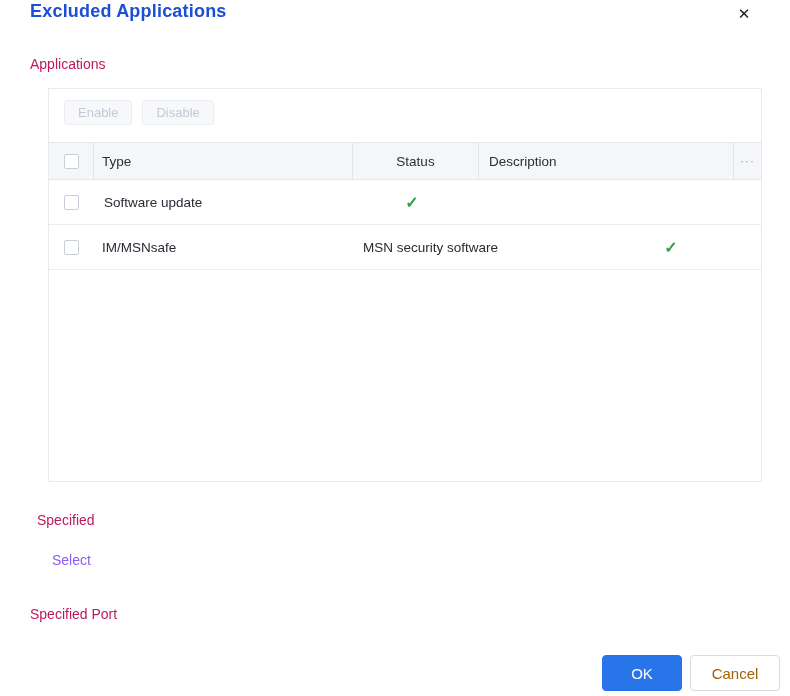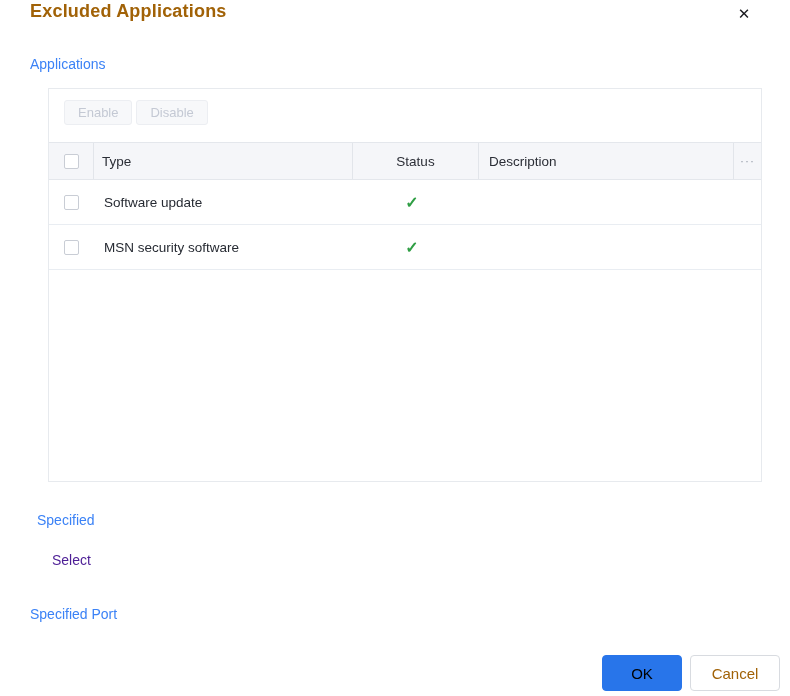--- a/index.html
+++ b/index.html
@@ -8,45 +8,45 @@
     font-family:"Liberation Sans", sans-serif;
     background:#ffffff;
     color:#2b2e36;
     position:relative;
     overflow:hidden;
   }
   .dialog { position:absolute; inset:0; background:#fff; }
 
   .dialog-title {
     position:absolute; left:30px; top:1px;
-    font-size:18px; font-weight:bold; color:#a16207;
+    font-size:18px; font-weight:bold; color:#1d4ed8;
     letter-spacing:0.2px;
   }
   .close-btn {
     position:absolute; left:731px; top:0px;
     width:26px; height:26px;
     display:flex; align-items:center; justify-content:center;
     font-size:15px; color:#17171c; cursor:pointer;
     background:none; border:none; line-height:1;
   }
 
-  .section-label { position:absolute; font-size:14px; color:#3b82f6; }
+  .section-label { position:absolute; font-size:14px; color:#be185d; }
   .apps-label { left:30px; top:56px; }
 
   
   .panel {
     position:absolute; left:48px; top:88px;
     width:714px; height:394px;
     border:1px solid #e7eaee;
     background:#fff;
     display:flex; flex-direction:column;
   }
   .toolbar {
     height:46px; display:flex; align-items:center;
-    padding-left:15px; gap:4px; background:#fff;
+    padding-left:15px; gap:10px; background:#fff;
   }
   .btn-toolbar {
     height:25px; min-width:66px; padding:0 13px;
     background:#f7f8fa; border:1px solid #eceef2; border-radius:3px;
     color:#c4c9d4; font-size:13px; font-family:inherit;
     display:flex; align-items:center; justify-content:center;
   }
   .thead {
     height:38px; background:#f5f6f9;
     border-top:1px solid #e4e7ec; border-bottom:1px solid #e4e7ec;
@@ -74,29 +74,29 @@
     font-size:13.5px; color:#272b33; background:#fff;
   }
   .td { display:flex; align-items:center; }
   .check-icon { color:#2f9e44; font-size:16px; font-weight:bold; }
   .tbody-fill { flex:1; background:#fff; }
 
   
   .specified-label { left:37px; top:512px; }
   .select-link {
     position:absolute; left:52px; top:552px;
-    font-size:14px; color:#4c1d95; cursor:pointer; text-decoration:none;
+    font-size:14px; color:#8b5cf6; cursor:pointer; text-decoration:none;
   }
   .excluded-port-label { left:30px; top:606px; }
 
   
   .btn-ok {
     position:absolute; left:602px; top:655px;
     width:80px; height:36px;
-    background:#2875ea; color:#000000;
+    background:#2875ea; color:#ffffff;
     border:1px solid #2875ea; border-radius:4px;
     font-size:15px; font-family:inherit; cursor:pointer;
     display:flex; align-items:center; justify-content:center;
   }
   .btn-cancel {
     position:absolute; left:690px; top:655px;
     width:90px; height:36px;
     background:#ffffff; color:#a16207;
     border:1px solid #d8dbe0; border-radius:4px;
     font-size:15px; font-family:inherit; cursor:pointer;
@@ -140,20 +140,21 @@
       <div class="td col-status">
         <span class="check-icon">✓</span>
       </div>
       <div class="td col-more"></div>
     </div>
 
     <div class="trow">
       <div class="td col-check">
         <span class="checkbox"></span>
       </div>
+      <div class="td col-type">IM/MSNsafe</div>
       <div class="td col-desc">MSN security software</div>
       <div class="td col-status">
         <span class="check-icon">✓</span>
       </div>
       <div class="td col-more"></div>
     </div>
 
     <div class="tbody-fill"></div>
   </div>
 

